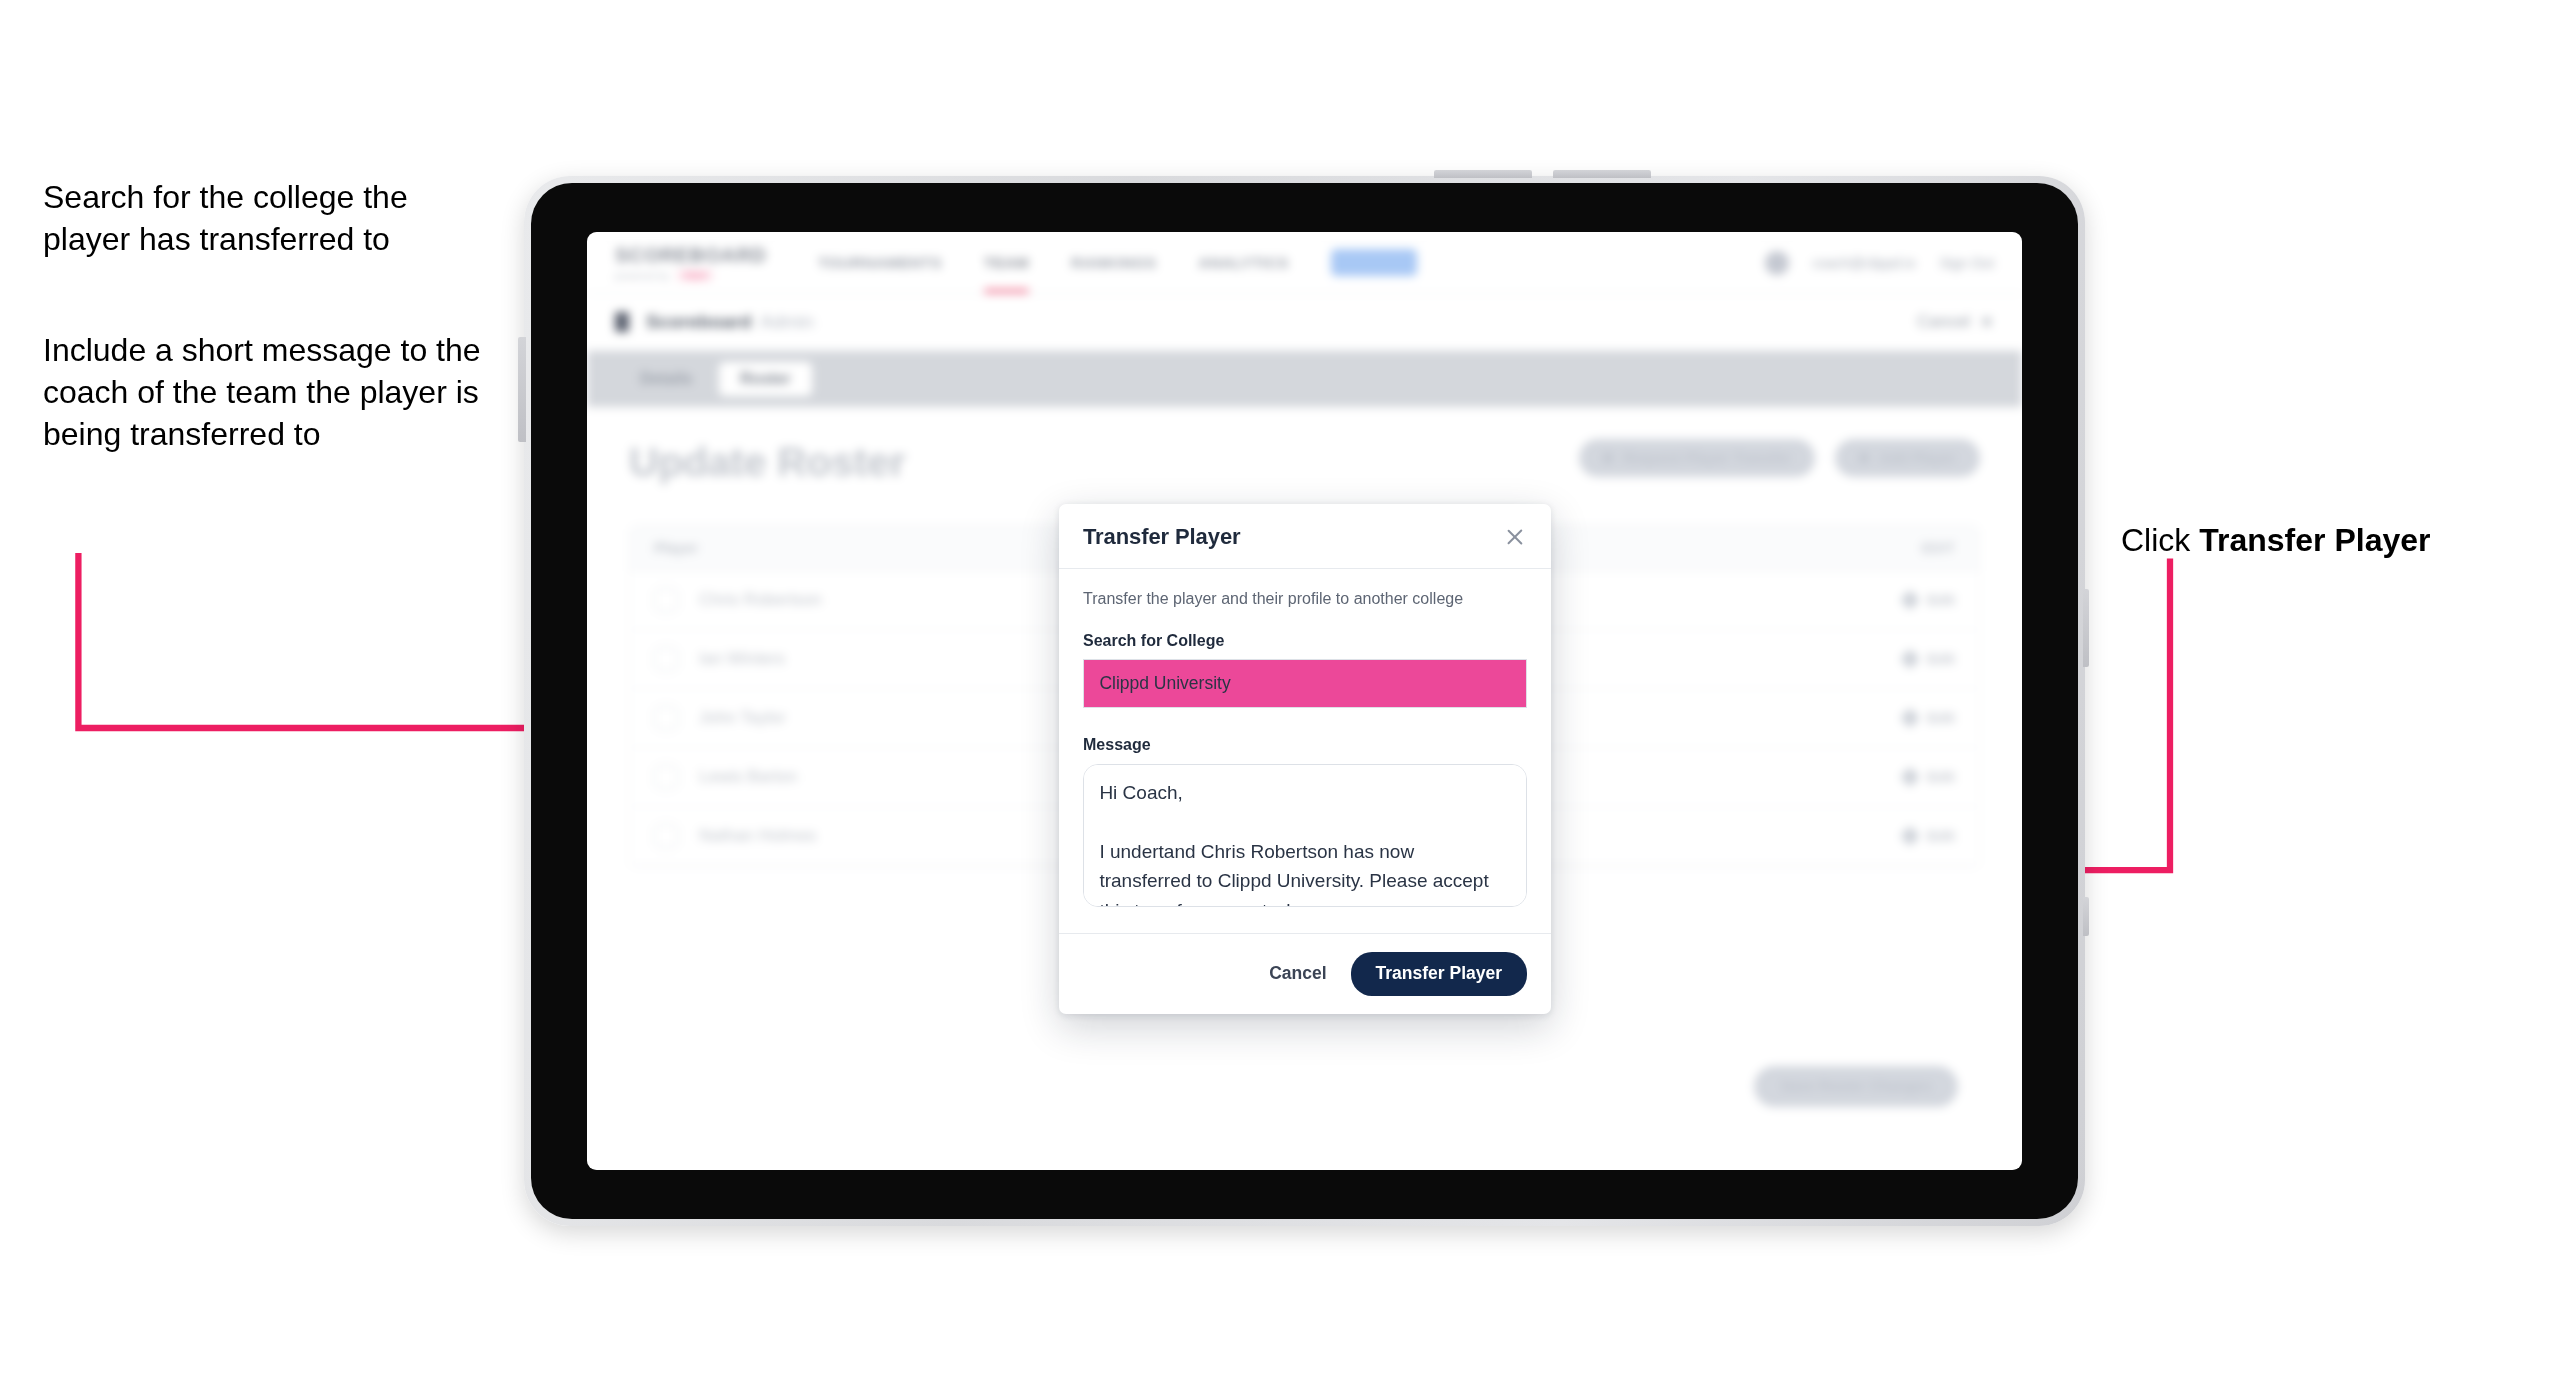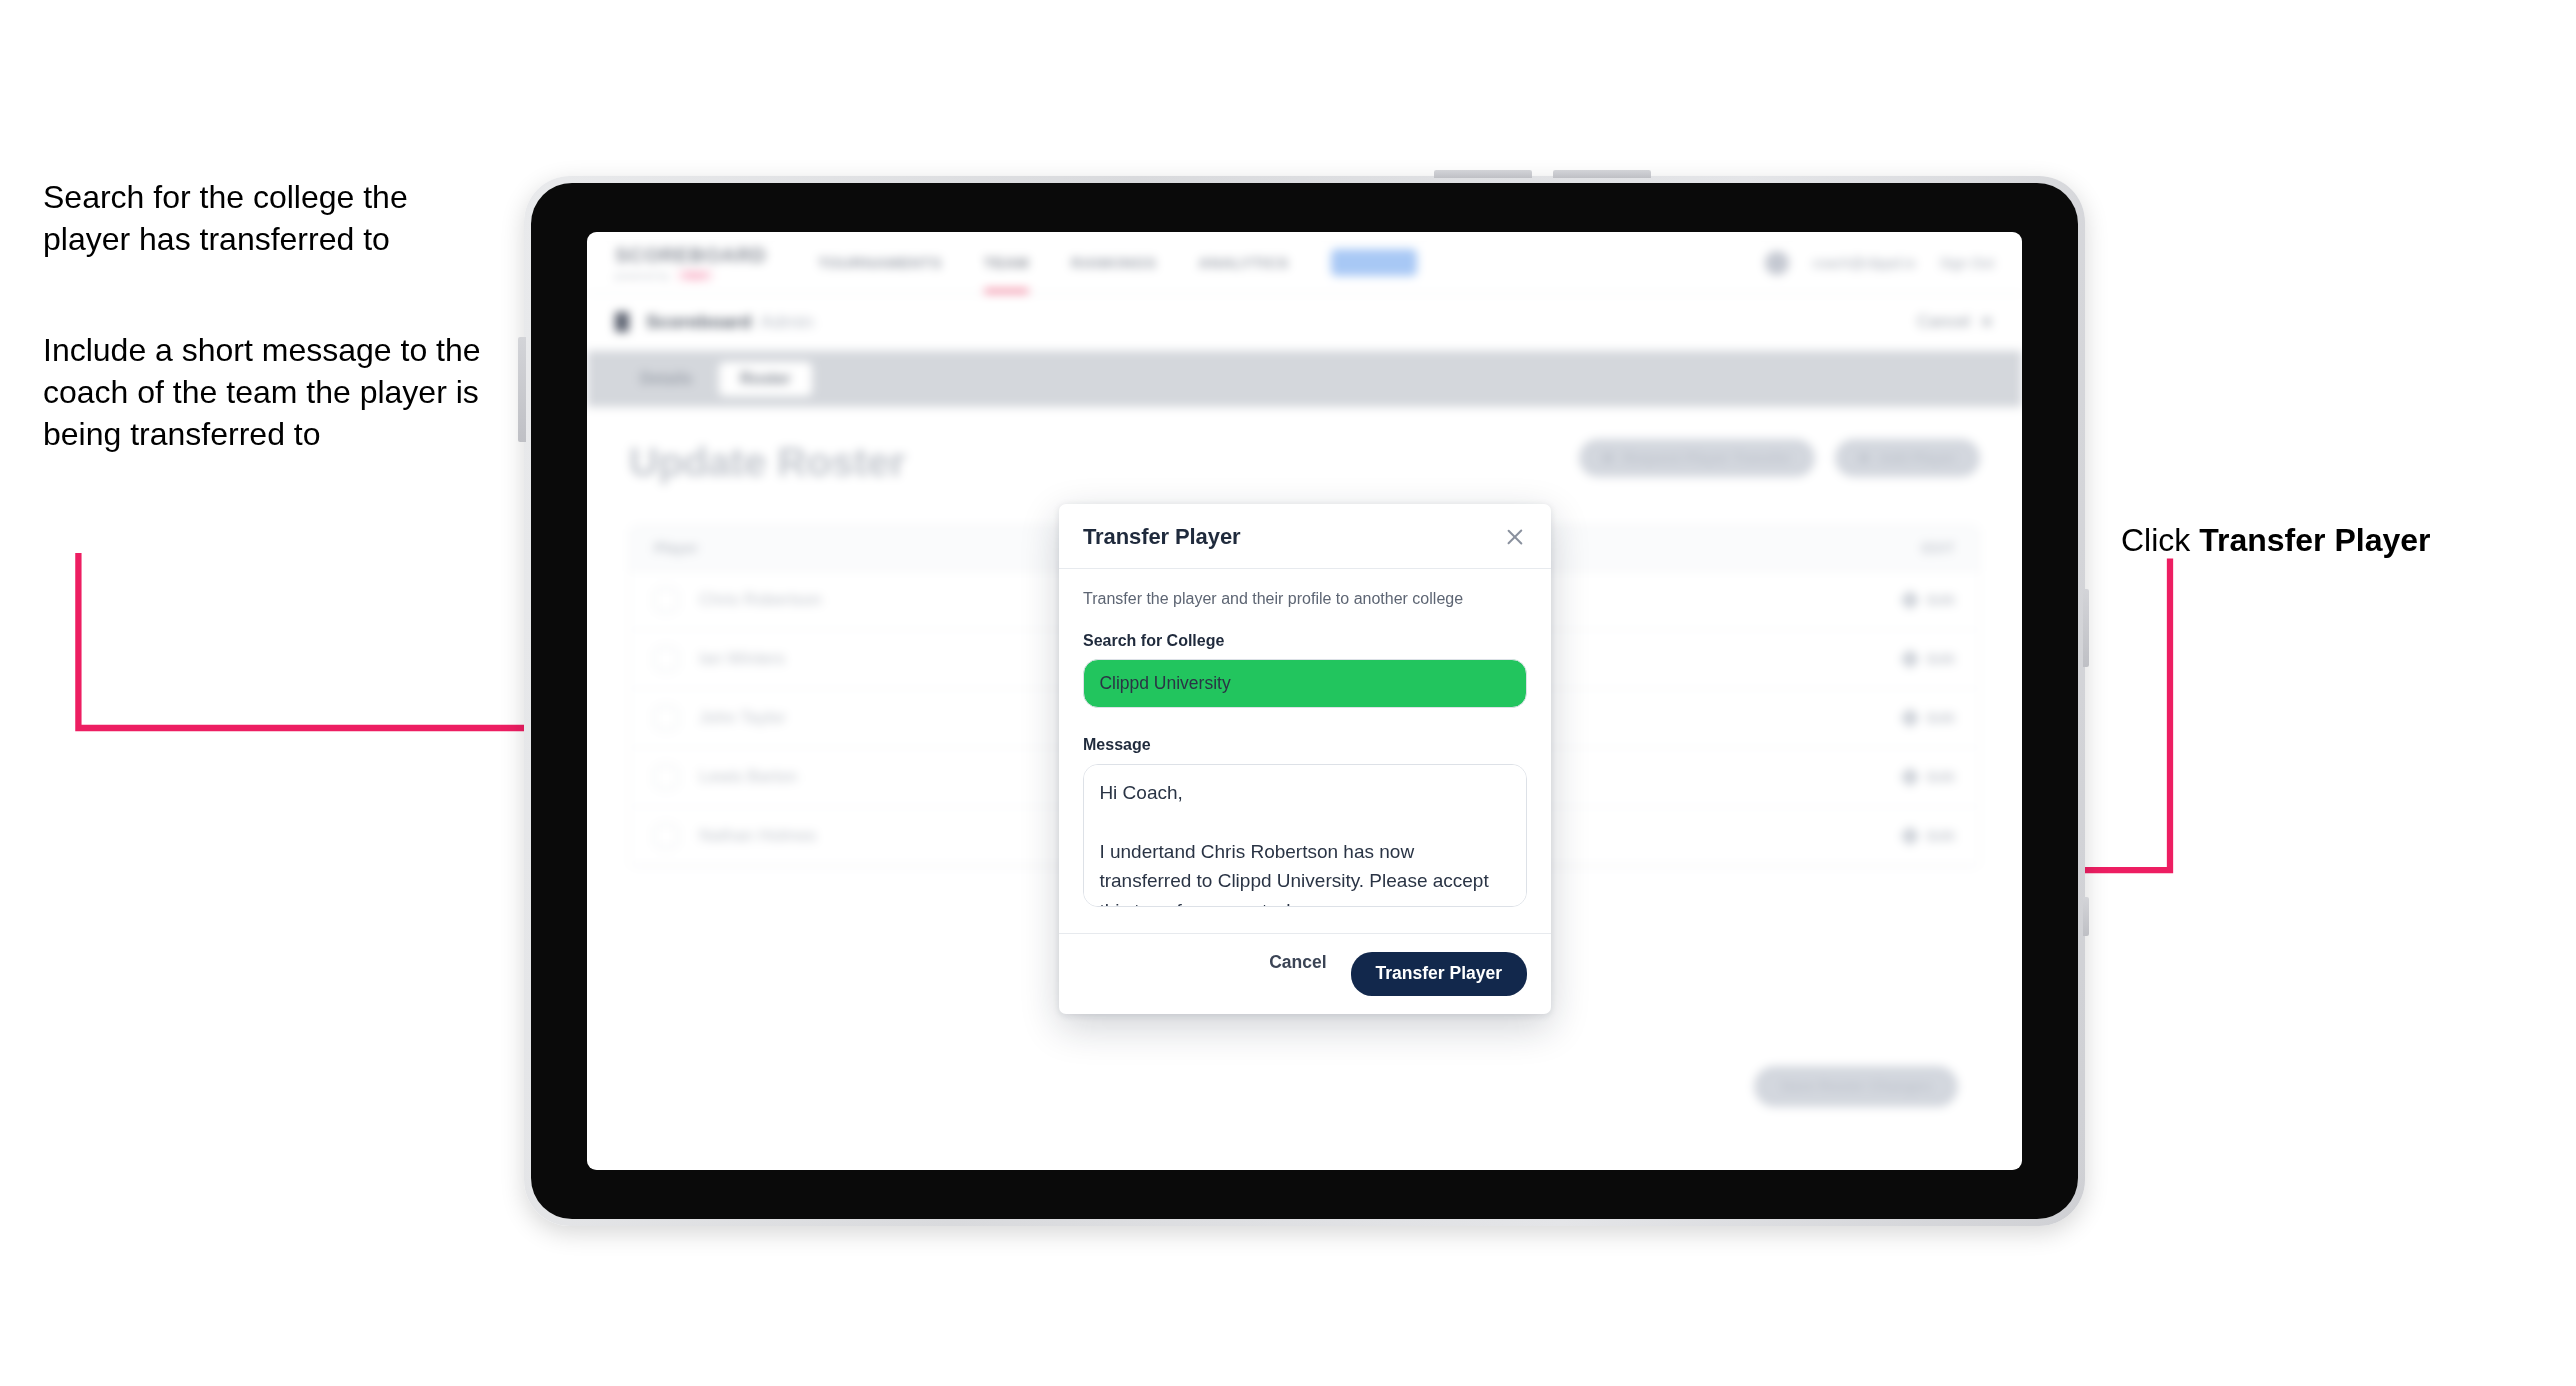--- a/index.html
+++ b/index.html
@@ -144,39 +144,39 @@
     background:#8a919e; border-radius:1.4px;
   }
   #modal-close::before { transform: rotate(45deg); }
   #modal-close::after { transform: rotate(-45deg); }
 
   #modal-body { padding: 21px 24px 24px 24px; }
   #modal-desc { font-size: 16px; color:#5d6573; margin-bottom: 24px; }
   .field-label { font-size: 16px; color:#1f2a3c; font-weight: 600; margin-bottom: 9.8px; }
   #college-input {
     width: 100%; height: 49px;
-    border:0.7px solid #dde1e7; border-radius: 15px;
+    border:0.7px solid #dde1e7; border-radius: 0;
     font-size: 17.5px; color:#2a3445;
     padding: 0 15.4px;
     font-family: "Liberation Sans", sans-serif;
-    background:#22c55e; outline:none;
+    background:#ec4899; outline:none;
   }
   #message-group { margin-top: 28px; }
   #message-input {
     width: 100%; height: 143px;
     border:0.7px solid #dde1e7; border-radius: 15px;
     font-size: 19px; color:#2a3445; line-height: 1.55;
     padding: 12.6px 15.4px; resize:none;
     font-family: "Liberation Sans", sans-serif;
     background:#fff; outline:none;
   }
   #modal-footer {
     border-top: 0.7px solid #e7eaee;
     padding: 18px 24px;
-    display:flex; align-items:flex-start; justify-content:flex-end; gap: 24px;
+    display:flex; align-items:center; justify-content:flex-end; gap: 24px;
   }
   #cancel-btn {
     background:none; border:none; cursor:pointer;
     font-size: 17.5px; color:#3b4455; font-weight: 600;
     font-family: "Liberation Sans", sans-serif;
   }
   #transfer-btn {
     background:#12284c; color:#ffffff; border:none; cursor:pointer;
     font-size: 17.5px; font-weight: 600;
     padding: 11.2px 25px; border-radius: 21px;

